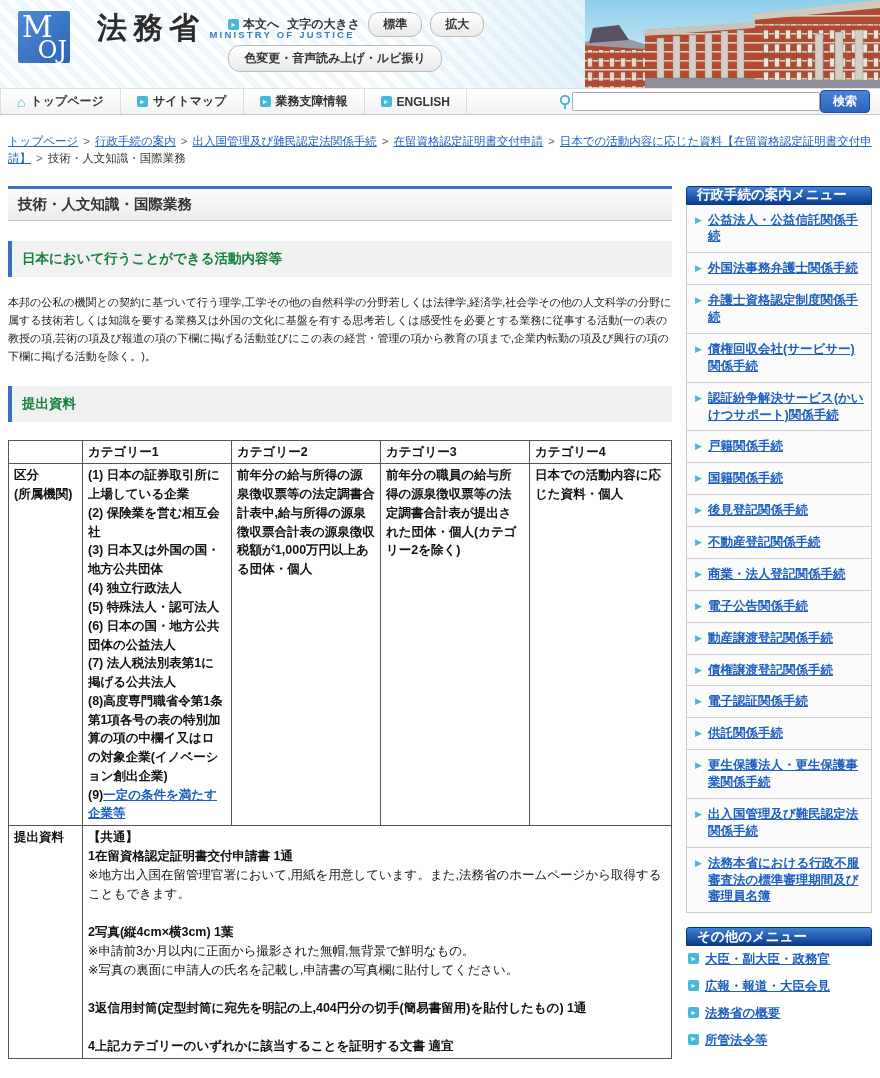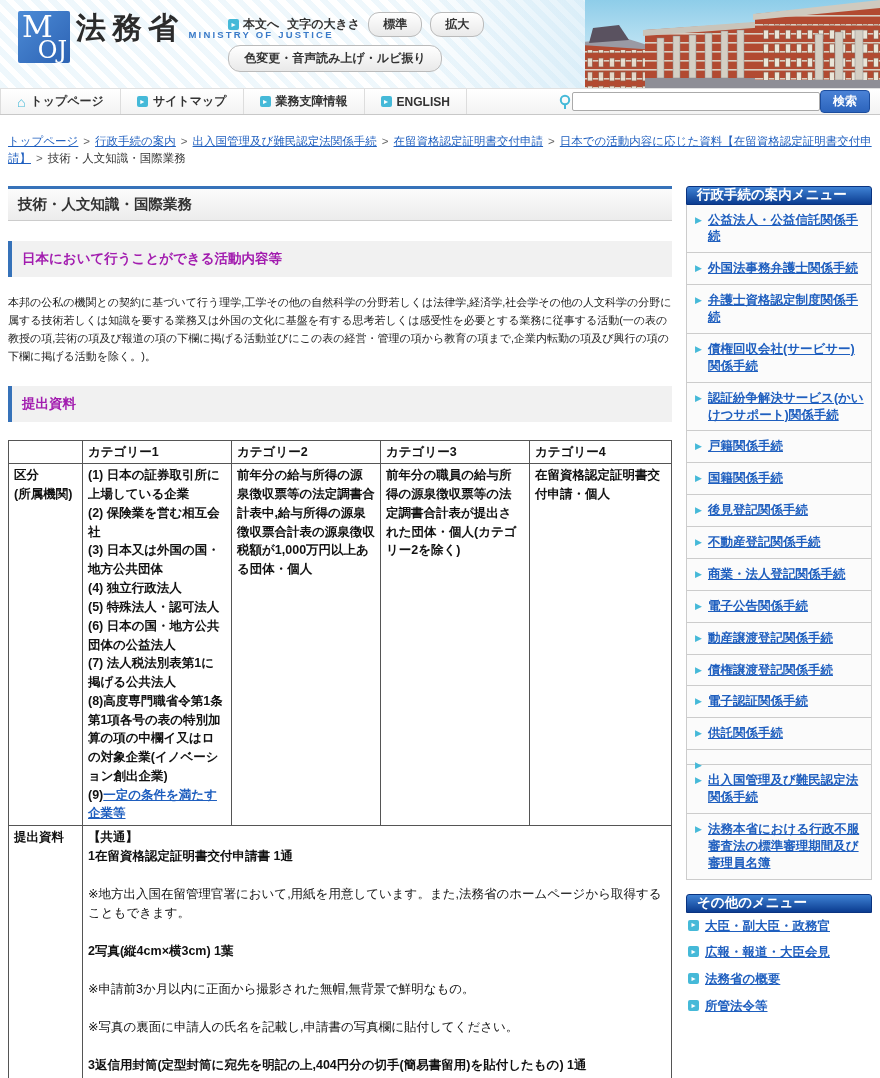--- a/index.html
+++ b/index.html
@@ -13,21 +13,21 @@
   .page{position:relative;width:880px;height:1078px;overflow:hidden;background:#fff;}
 
   
   .site-header{position:relative;height:88px;background:
     repeating-linear-gradient(45deg,rgba(190,225,243,.25) 0 6px,rgba(255,255,255,0) 6px 12px),
     linear-gradient(90deg,#ffffff 0 45%,#d9edf8 75%,#c2e2f4 100%);}
   .logo{position:absolute;left:18px;top:11px;display:flex;align-items:flex-start;text-decoration:none;cursor:pointer;}
   .logo-mark{position:relative;width:52px;height:52px;background:linear-gradient(135deg,#4c8bd6,#2d63b4);border-radius:2px;color:#fff;}
   .logo-mark .lm{position:absolute;left:4px;top:-2px;font-family:"DejaVu Serif",serif;font-size:30px;font-weight:400;}
   .logo-mark .loj{position:absolute;right:3px;bottom:-1px;font-family:"DejaVu Serif",serif;font-size:24px;font-weight:400;}
-  .logo-text{margin-left:6px;}
+  .logo-text{margin-left:27px;}
   .logo-jp{font-size:30px;font-weight:bold;color:#2b2b2b;letter-spacing:6px;line-height:34px;}
   .logo-en{font-size:9.5px;color:#3a7ac8;font-weight:bold;letter-spacing:2.2px;margin-top:2px;}
   .access{position:absolute;left:228px;top:12px;width:260px;}
   .access-row1{display:flex;align-items:center;gap:8px;font-size:12px;}
   .skip{display:flex;align-items:center;gap:4px;color:#333;text-decoration:none;cursor:pointer;font-weight:bold;}
   .fs-label{color:#333;font-weight:bold;text-align:center;}
   .pill{font-family:inherit;font-size:12px;color:#333;background:linear-gradient(#ffffff,#e9e9e9);
     border:1px solid #bbb;border-radius:11px;padding:3px 14px;cursor:pointer;font-weight:bold;}
   .pill.wide{display:block;margin-top:8px;width:214px;padding:4px 8px;border-radius:12px;}
   .sq-icon{display:inline-flex;align-items:center;justify-content:center;width:11px;height:11px;
@@ -54,33 +54,33 @@
   .breadcrumb{font-size:11.5px;line-height:1.5;color:#333;width:864px;}
   .breadcrumb a{color:var(--link);text-decoration:underline;cursor:pointer;}
   .bc-sep{color:#666;margin:0 5px;}
   .cols{display:flex;margin-top:18px;align-items:flex-start;}
   main{width:664px;flex:0 0 664px;}
   aside{width:186px;flex:0 0 186px;margin-left:14px;}
 
   .page-title{margin:0;font-size:14.5px;font-weight:bold;color:#333;
     border-top:3px solid var(--accent);border-bottom:1px solid #ccc;
     background:linear-gradient(#fbfbfb,#ececec);padding:6px 10px;}
-  .sec{margin:20px 0 0 0;font-size:13.5px;font-weight:bold;color:#a21caf;
+  .sec{margin:20px 0 0 0;font-size:13.5px;font-weight:bold;color:#15803d;
     background:#f1f1f1;border-left:4px solid var(--accent);padding:9px 10px;}
   .paras{margin:16px 0 0 0;font-size:11px;line-height:1.66;color:#1a1a1a;}
   .paras p{margin:0;}
 
   
   table.docs{margin-top:18px;width:664px;border-collapse:collapse;table-layout:fixed;
     font-size:12.5px;line-height:1.5;color:#111;font-weight:bold;}
   table.docs th,table.docs td{border:1px solid #555;vertical-align:top;text-align:left;padding:2px 5px;}
   table.docs col.c0{width:73px;} table.docs col.c1{width:147px;} table.docs col.c2{width:147px;}
   table.docs col.c3{width:147px;} table.docs col.c4{width:140px;}
   th.rowlabel{white-space:pre-line;font-weight:bold;}
-  td .note{font-weight:normal;margin-top:19px;}
+  td .note{font-weight:normal;}
   td a{color:var(--link);text-decoration:underline;cursor:pointer;}
   .docline{min-height:19px;white-space:pre-wrap;}
 
   
   .menu h3{margin:0;height:19px;display:flex;align-items:center;padding-left:10px;
     font-size:13.5px;color:#fff;font-weight:bold;
     background:linear-gradient(var(--menu-top),var(--menu-bottom));
     border:1px solid #0a3380;border-radius:3px 3px 0 0;}
   .menu ul{list-style:none;margin:0;padding:0;background:#fbfbfb;border:1px solid #ccc;border-top:none;}
   .menu li{position:relative;padding:7px 6px 7px 21px;border-bottom:1px solid #ccc;font-size:12.5px;line-height:1.35;}
@@ -240,21 +240,21 @@
                   <div class="docline">(3) 日本又は外国の国・地方公共団体</div>
                   <div class="docline">(4) 独立行政法人</div>
                   <div class="docline">(5) 特殊法人・認可法人</div>
                   <div class="docline">(6) 日本の国・地方公共団体の公益法人</div>
                   <div class="docline">(7) 法人税法別表第1に掲げる公共法人</div>
                   <div class="docline">(8)高度専門職省令第1条第1項各号の表の特別加算の項の中欄イ又はロの対象企業(イノベーション創出企業)</div>
                   <div class="docline">(9)<a>一定の条件を満たす企業等</a></div>
                 </td>
               <td>前年分の給与所得の源泉徴収票等の法定調書合計表中,給与所得の源泉徴収票合計表の源泉徴収税額が1,000万円以上ある団体・個人</td>
               <td>前年分の職員の給与所得の源泉徴収票等の法定調書合計表が提出された団体・個人(カテゴリー2を除く)</td>
-              <td>在留資格認定証明書交付申請・個人</td>
+              <td>日本での活動内容に応じた資料・個人</td>
             </tr>
             <tr>
               <th class="rowlabel">提出資料</th>
               <td id="cell-docs" colspan="4">
                   <div class="docline">【共通】</div>
                   <div class="docline">1在留資格認定証明書交付申請書 1通</div>
                   <div class="docline note">※地方出入国在留管理官署において,用紙を用意しています。また,法務省のホームページから取得することもできます。</div>
                   <div class="docline">&nbsp;</div>
                   <div class="docline">2写真(縦4cm×横3cm) 1葉</div>
                   <div class="docline note">※申請前3か月以内に正面から撮影された無帽,無背景で鮮明なもの。</div>
@@ -281,21 +281,21 @@
               <li><span class="tri">▶</span><a>戸籍関係手続</a></li>
               <li><span class="tri">▶</span><a>国籍関係手続</a></li>
               <li><span class="tri">▶</span><a>後見登記関係手続</a></li>
               <li><span class="tri">▶</span><a>不動産登記関係手続</a></li>
               <li><span class="tri">▶</span><a>商業・法人登記関係手続</a></li>
               <li><span class="tri">▶</span><a>電子公告関係手続</a></li>
               <li><span class="tri">▶</span><a>動産譲渡登記関係手続</a></li>
               <li><span class="tri">▶</span><a>債権譲渡登記関係手続</a></li>
               <li><span class="tri">▶</span><a>電子認証関係手続</a></li>
               <li><span class="tri">▶</span><a>供託関係手続</a></li>
-              <li><span class="tri">▶</span></li>
+              <li><span class="tri">▶</span><a>更生保護法人・更生保護事業関係手続</a></li>
               <li><span class="tri">▶</span><a>出入国管理及び難民認定法関係手続</a></li>
               <li><span class="tri">▶</span><a>法務本省における行政不服審査法の標準審理期間及び審理員名簿</a></li>
             </ul>
         </section>
         <section class="menu menu2">
           <h3>その他のメニュー</h3>
           <ul id="menu2-list">
               <li>
                 <span class="sq-icon">▸</span>
                 <a>大臣・副大臣・政務官</a>

